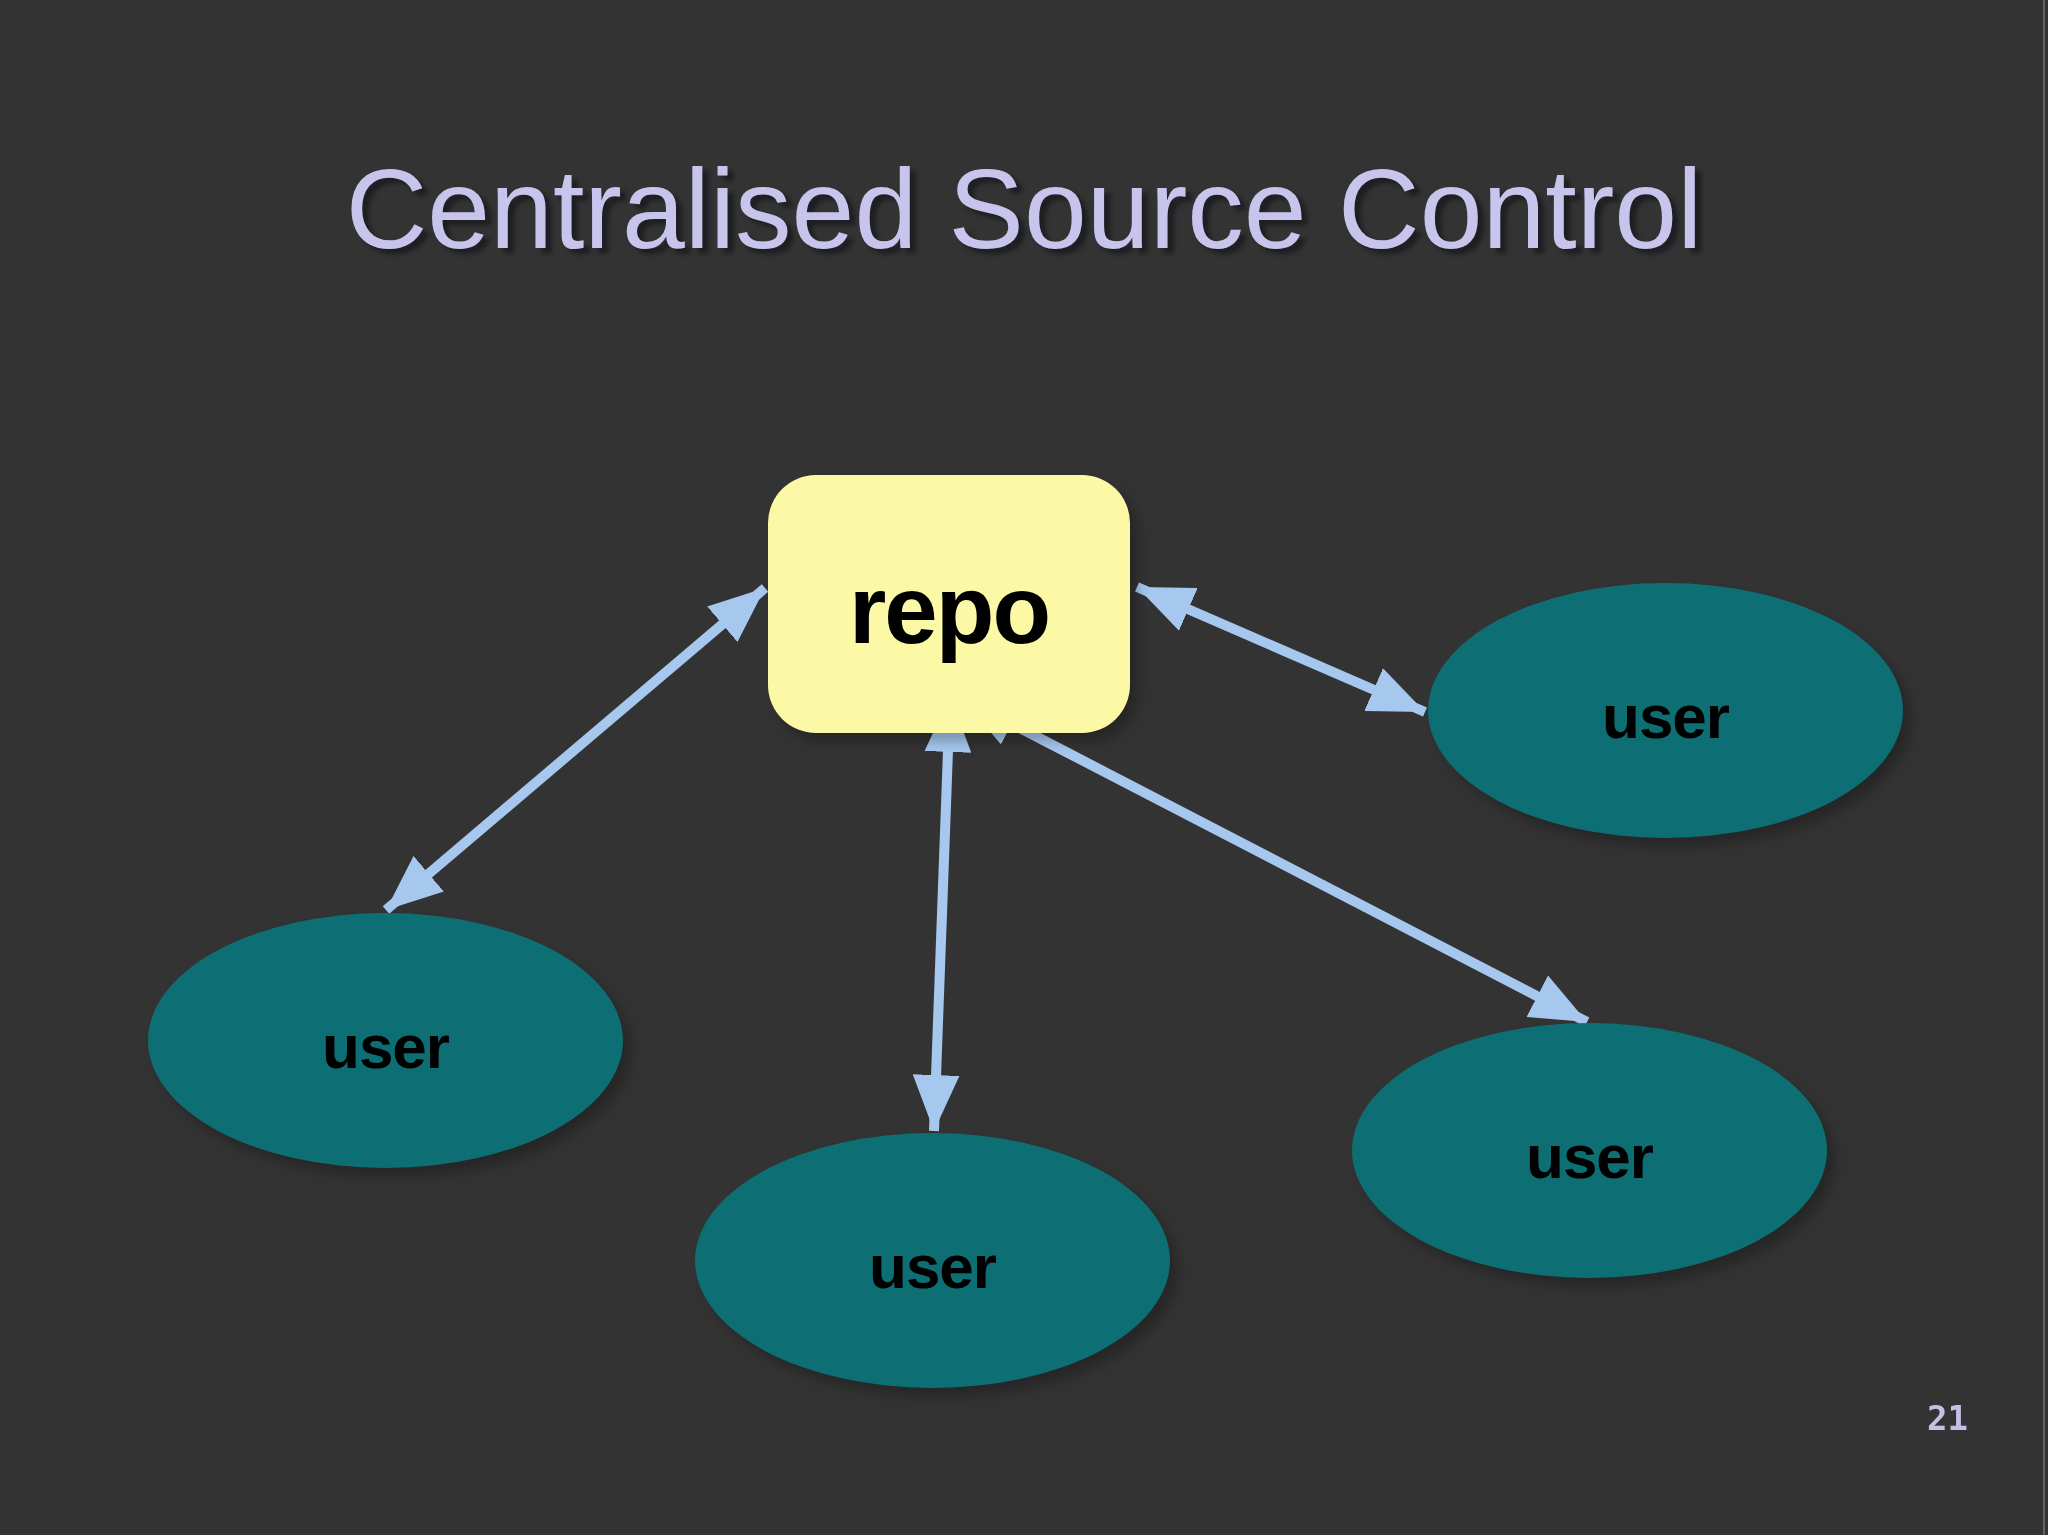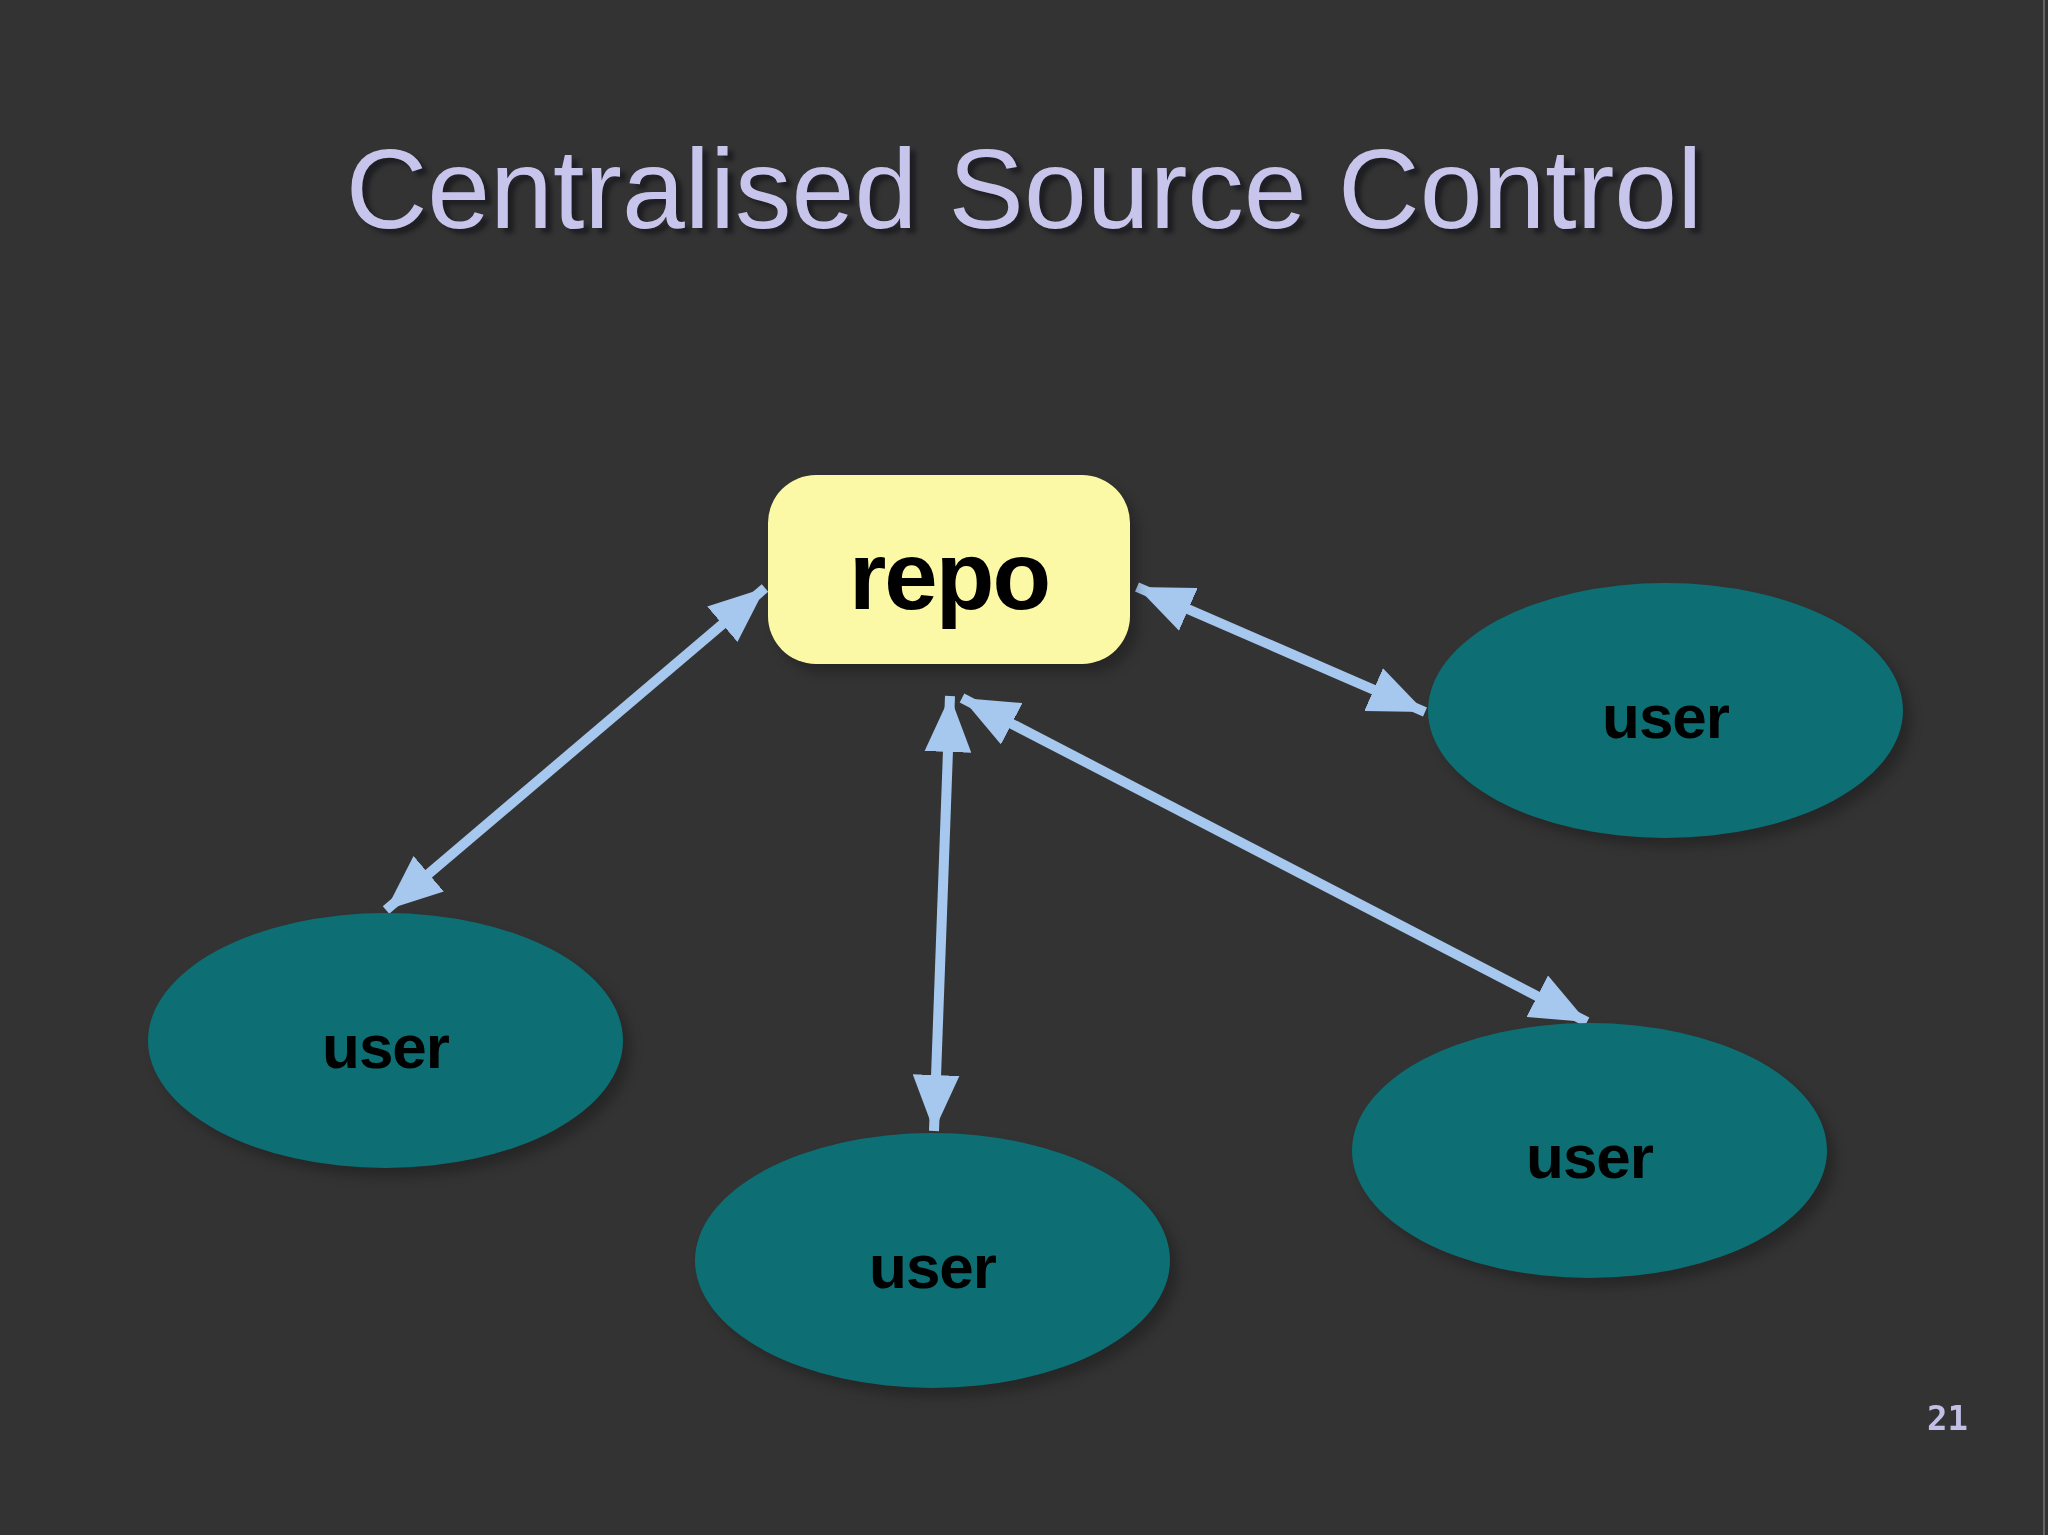--- a/index.html
+++ b/index.html
@@ -11,21 +11,21 @@
     position: relative;
     width: 2048px;
     height: 1535px;
     overflow: hidden;
     background: #333333;
     font-family: "Liberation Sans", sans-serif;
   }
   .slide-title {
     position: absolute;
     left: 0;
-    top: 124px;
+    top: 144px;
     width: 100%;
     text-align: center;
     font-size: 113px;
     font-weight: 400;
     letter-spacing: 0px;
     color: #c8c5ec;
     text-shadow: 6px 5px 4px rgba(12, 12, 22, 0.55);
     white-space: nowrap;
   }
   .arrow-layer {
@@ -42,21 +42,21 @@
     align-items: center;
     justify-content: center;
     color: #000000;
     font-weight: 700;
     box-shadow: 8px 9px 12px rgba(0, 0, 0, 0.25);
   }
   .repo-node {
     left: 768px;
     top: 475px;
     width: 362px;
-    height: 189px;
+    height: 258px;
     border-radius: 48px;
     background: #fcf9a6;
     font-size: 96px;
     letter-spacing: -2px;
   }
   .user-node {
     width: 475px;
     height: 255px;
     border-radius: 50%;
     background: #0d6f73;

